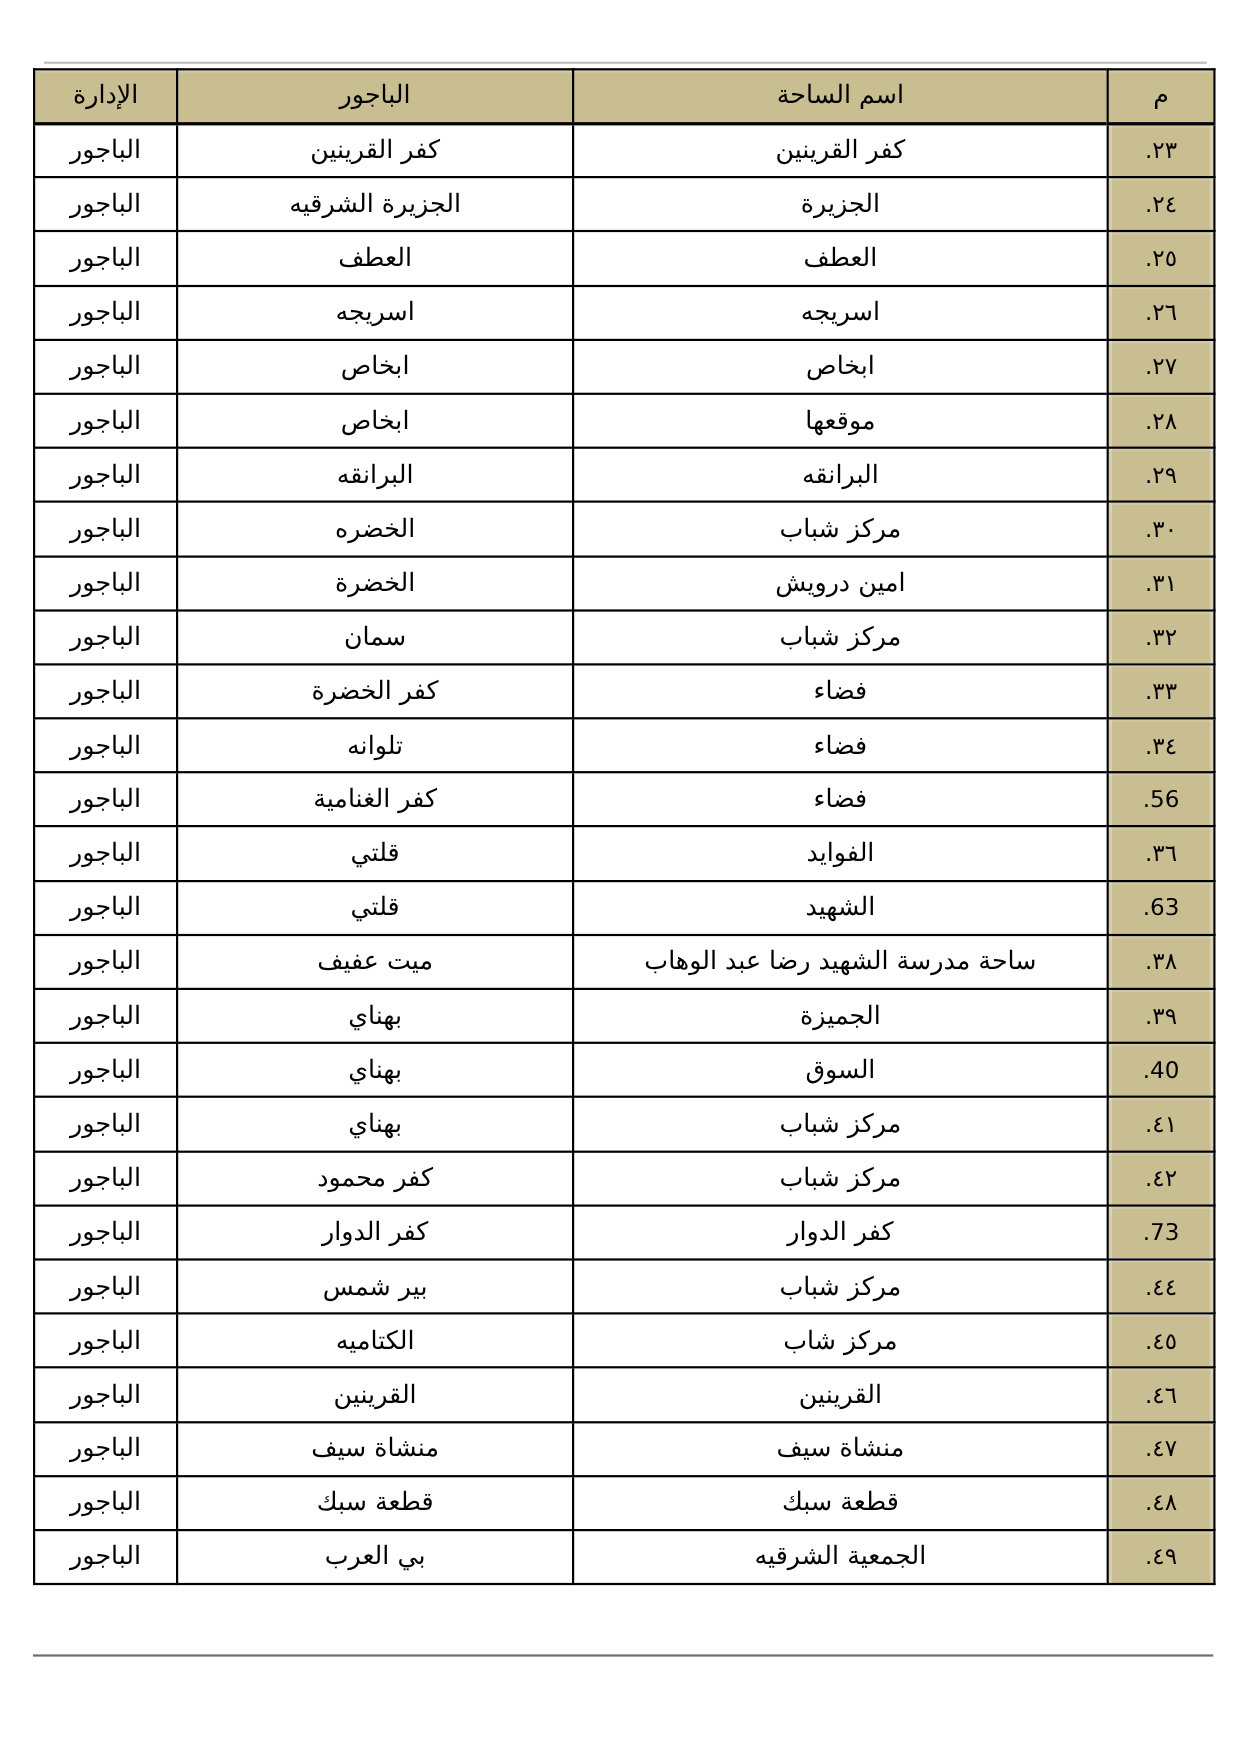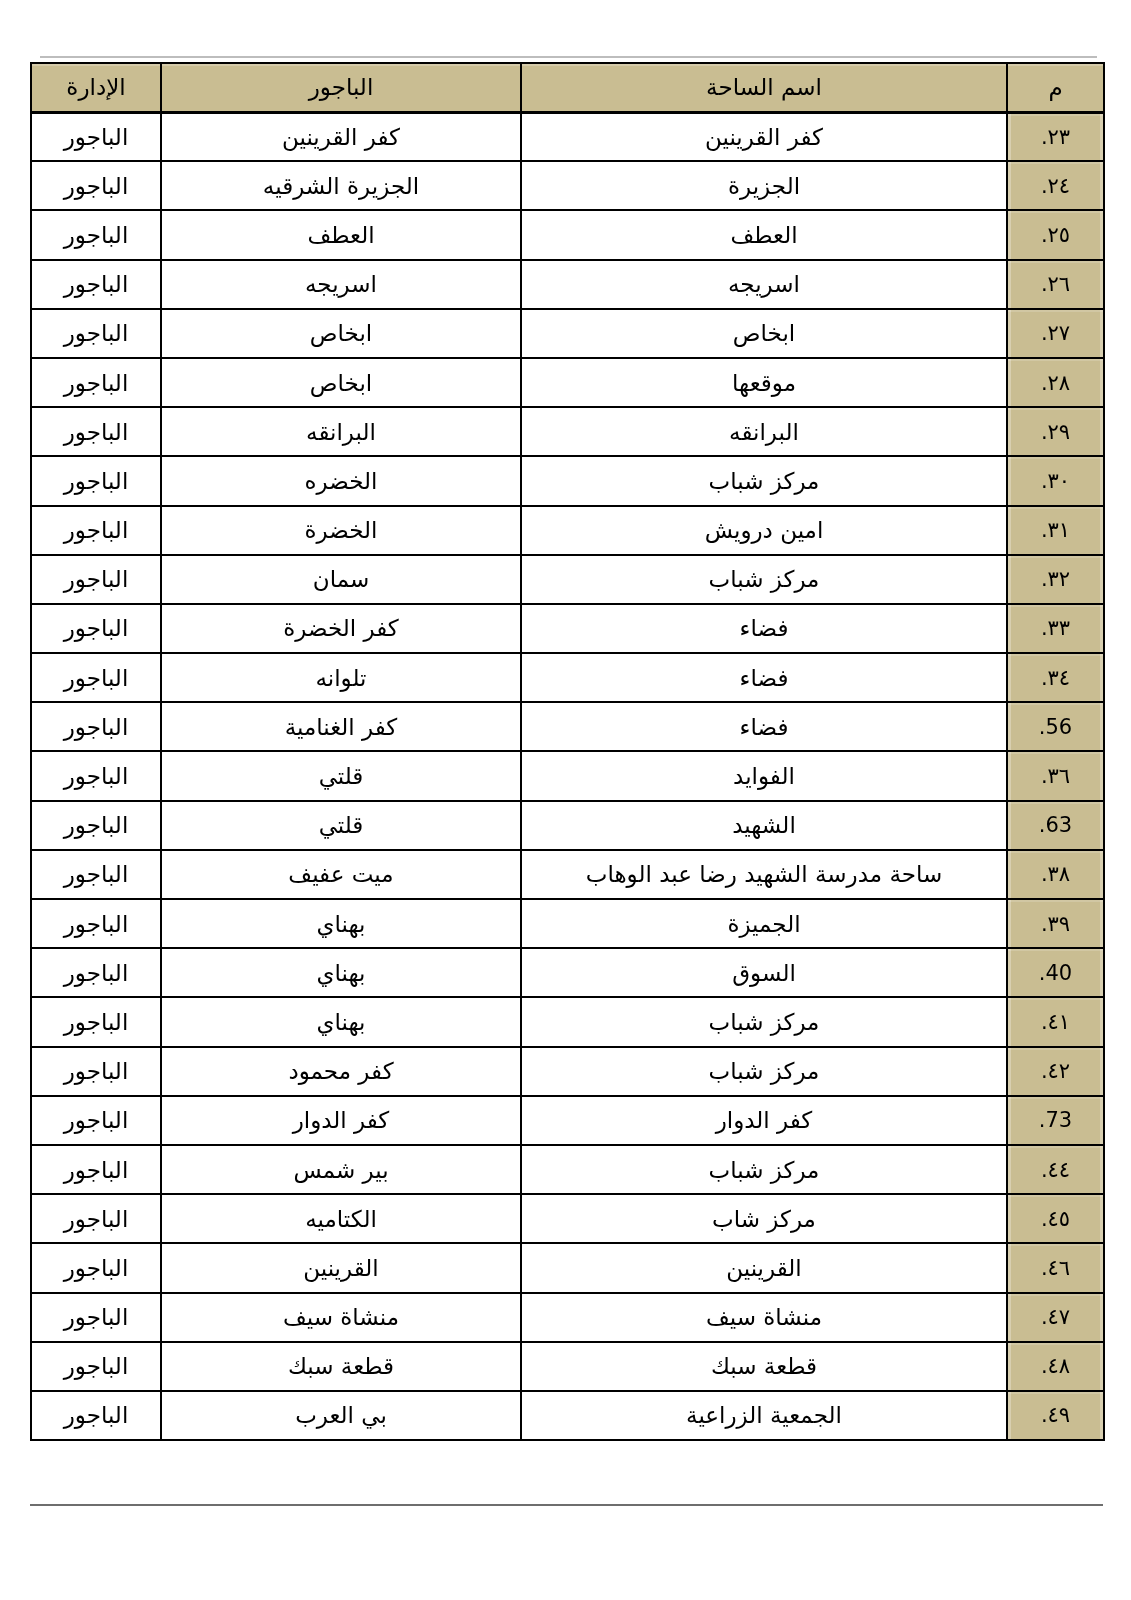--- a/index.html
+++ b/index.html
@@ -279,21 +279,21 @@
 
   <tr>
     <td class="num">٤٨.</td>
     <td class="name">قطعة سبك</td>
     <td class="loc">قطعة سبك</td>
     <td class="admin">الباجور</td>
   </tr>
 
   <tr>
     <td class="num">٤٩.</td>
-    <td class="name">الجمعية الزراعية</td>
+    <td class="name">الجمعية الشرقيه</td>
     <td class="loc">بي العرب</td>
     <td class="admin">الباجور</td>
   </tr>
 </tbody>
   </table>
 
   <div class="artifact-bottom"></div>
 
 </div>
 

